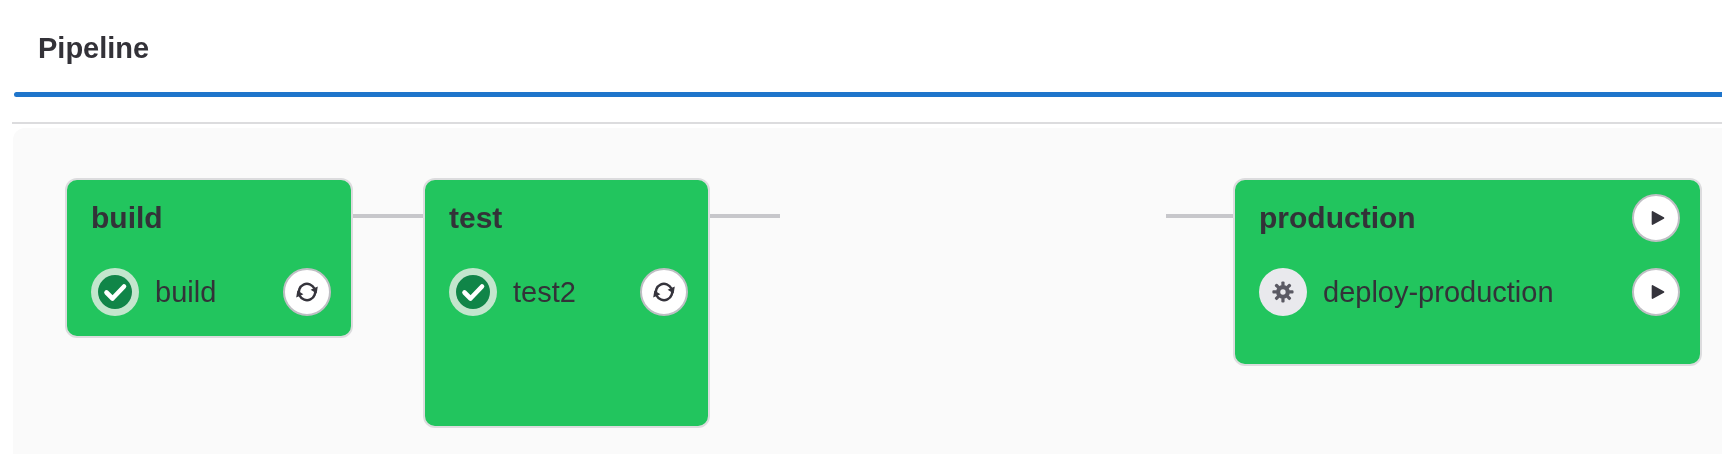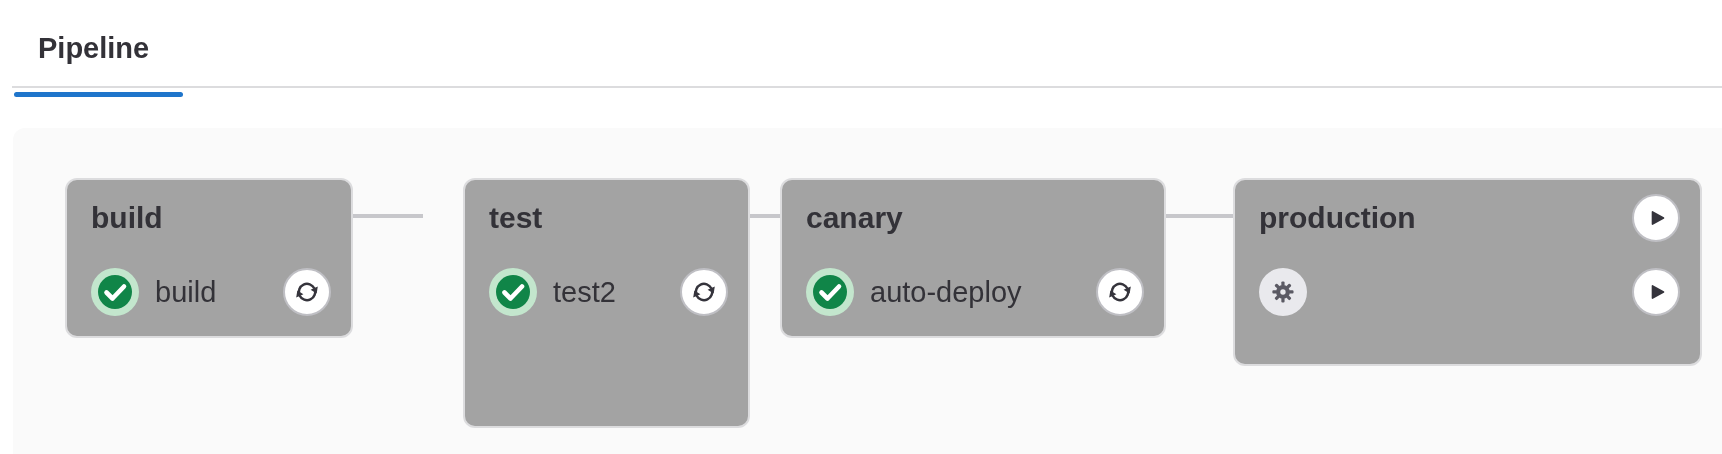--- a/index.html
+++ b/index.html
@@ -7,25 +7,26 @@
   body {
     position: relative;
     background: #ffffff;
     font-family: "Liberation Sans", sans-serif;
     color: #333238;
   }
 
   
   .tabbar {
     position: absolute; top: 0; left: 0; right: 0;
-    height: 88px;
+    height: 124px;
     display: flex;
     align-items: stretch;
     padding-left: 14px;
     column-gap: 18px;
+    flex-direction: column;
   }
   .tabbar::before {
     content: ""; position: absolute; left: 12px; right: 0; bottom: 0;
     height: 2px; background: #dcdcde;
   }
   .tab {
     position: relative;
     display: flex; align-items: center;
     gap: 13px;
     padding: 0 24px;
@@ -53,26 +54,26 @@
   
   .pipeline-area {
     position: absolute;
     left: 13px; top: 128px; right: 0; bottom: 0;
     background: #fafafa;
     border-top-left-radius: 12px;
   }
   .stage-card {
     position: absolute;
     top: 50px;
-    background: #a3a3a3;
+    background: #22c55e;
     border: 2px solid #dcdcde;
     border-radius: 12px;
   }
   .stage-build      { left: 52px;   width: 288px; height: 160px; }
-  .stage-test       { left: 410px;  width: 287px; height: 250px; margin-left: 40px; }
+  .stage-test       { left: 410px;  width: 287px; height: 250px; }
   .stage-canary     { left: 767px;  width: 386px; height: 160px; }
   .stage-production { left: 1220px; width: 469px; height: 188px; }
 
   .connector {
     position: absolute;
     top: 86px; height: 4px;
     background: #c7c7cb;
   }
   .connector-1 { left: 340px;  width: 70px; }
   .connector-2 { left: 697px;  width: 70px; }
@@ -174,43 +175,20 @@
             <path d="M5 12 a7 7 0 0 1 14 0"></path>
             <path d="M19 12 a7 7 0 0 1 -14 0"></path>
           </g>
           <path fill="#35343c" d="M19 16.6 L15.6 11.6 L22.4 11.6 Z"></path>
           <path fill="#35343c" d="M5 7.4 L1.6 12.4 L8.4 12.4 Z"></path>
         </svg>
       </button>
     </div>
   </section>
 
-  <section class="stage-card stage-canary">
-    <div class="stage-header">
-      <h3 class="stage-title">canary</h3>
-    </div>
-    <div class="job">
-      <svg class="status-icon" viewBox="0 0 48 48">
-        <circle cx="24" cy="24" r="24" fill="#c3e6cd"></circle>
-        <circle cx="24" cy="24" r="17" fill="#108548"></circle>
-        <path d="M15.5 24.5 L21.5 30.5 L33 18.5" fill="none" stroke="#ffffff" stroke-width="4.6" stroke-linecap="round" stroke-linejoin="round"></path>
-      </svg>
-      <span class="job-name">auto-deploy</span>
-      <button class="action-btn">
-        <svg class="retry-svg" width="28" height="28" viewBox="0 0 24 24">
-          <g fill="none" stroke="#35343c" stroke-width="2.1">
-            <path d="M5 12 a7 7 0 0 1 14 0"></path>
-            <path d="M19 12 a7 7 0 0 1 -14 0"></path>
-          </g>
-          <path fill="#35343c" d="M19 16.6 L15.6 11.6 L22.4 11.6 Z"></path>
-          <path fill="#35343c" d="M5 7.4 L1.6 12.4 L8.4 12.4 Z"></path>
-        </svg>
-      </button>
-    </div>
-  </section>
 
   <section class="stage-card stage-production">
     <div class="stage-header">
       <h3 class="stage-title">production</h3>
       <button class="action-btn">
         <svg width="28" height="28" viewBox="0 0 24 24">
           <path d="M9 6.8 L18.4 12 L9 17.2 Z" fill="#35343c" stroke="#35343c" stroke-width="1.4" stroke-linejoin="round"></path>
         </svg>
       </button>
     </div>
@@ -223,20 +201,21 @@
           <rect x="10.5" y="2.2" width="3" height="4.6" rx="1" transform="rotate(45 12 12)"></rect>
           <rect x="10.5" y="2.2" width="3" height="4.6" rx="1" transform="rotate(90 12 12)"></rect>
           <rect x="10.5" y="2.2" width="3" height="4.6" rx="1" transform="rotate(135 12 12)"></rect>
           <rect x="10.5" y="2.2" width="3" height="4.6" rx="1" transform="rotate(180 12 12)"></rect>
           <rect x="10.5" y="2.2" width="3" height="4.6" rx="1" transform="rotate(225 12 12)"></rect>
           <rect x="10.5" y="2.2" width="3" height="4.6" rx="1" transform="rotate(270 12 12)"></rect>
           <rect x="10.5" y="2.2" width="3" height="4.6" rx="1" transform="rotate(315 12 12)"></rect>
           <circle cx="12" cy="12" r="2.5" fill="#e9e9ed"></circle>
         </g>
       </svg>
+      <span class="job-name">deploy-production</span>
       <button class="action-btn">
         <svg width="28" height="28" viewBox="0 0 24 24">
           <path d="M9 6.8 L18.4 12 L9 17.2 Z" fill="#35343c" stroke="#35343c" stroke-width="1.4" stroke-linejoin="round"></path>
         </svg>
       </button>
     </div>
   </section>
 
 </main>
 

